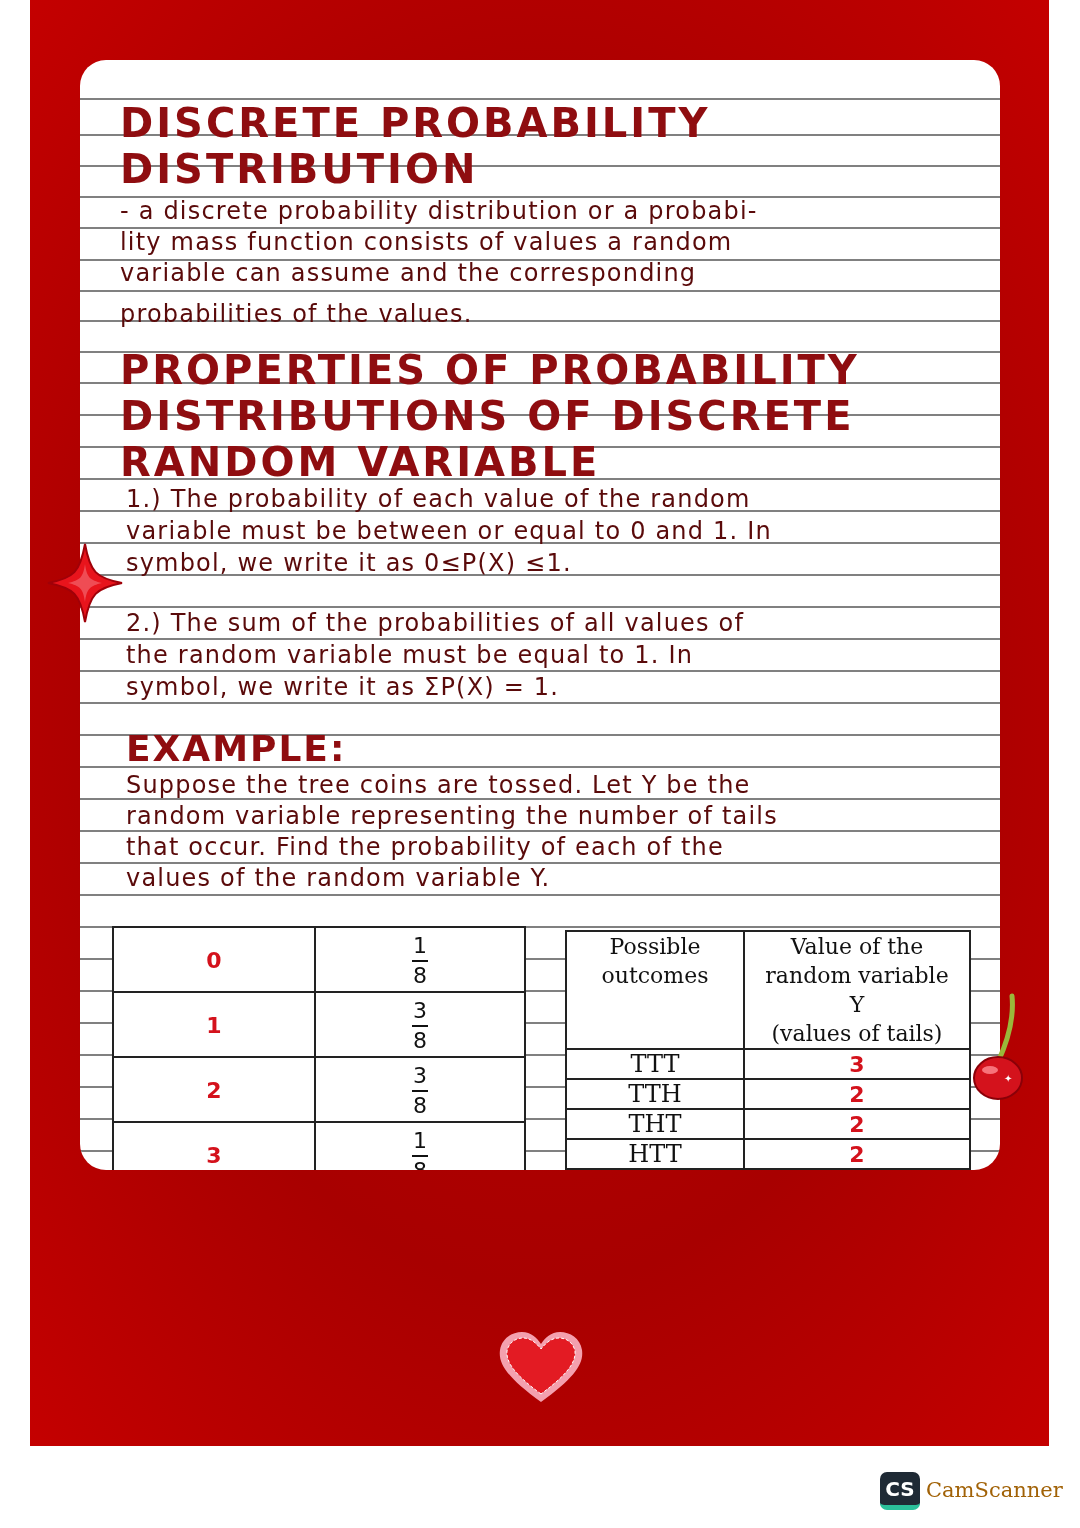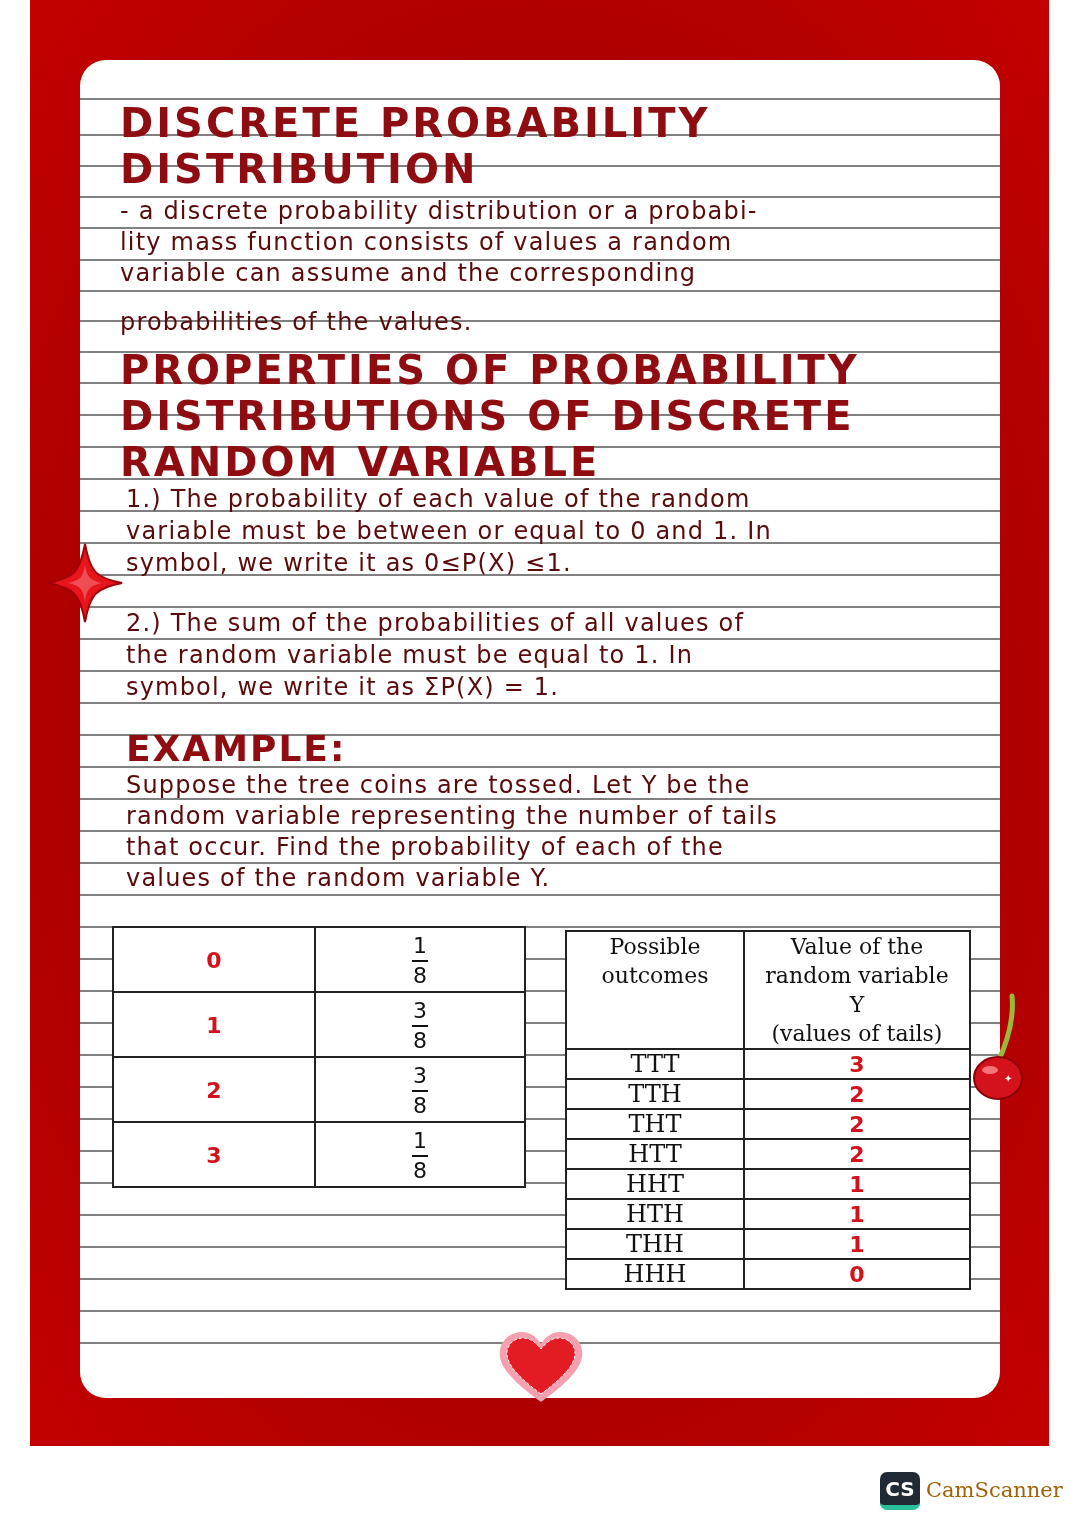--- a/index.html
+++ b/index.html
@@ -5,21 +5,21 @@
     html, body { margin: 0; padding: 0; }
     body {
       width: 1080px; height: 1528px; background: #ffffff; position: relative; overflow: hidden;
       font-family: "DejaVu Sans", sans-serif;
     }
     .frame {
       position: absolute; left: 30px; top: 0; width: 1019px; height: 1446px;
       background: radial-gradient(ellipse at 50% 50%, #b80000 0%, #a80000 55%, #c40000 100%);
     }
     .paper {
-      position: absolute; left: 80px; top: 60px; width: 920px; height: 1338px;
+      position: absolute; left: 80px; top: 60px; width: 920px; height: 1110px;
       background: #ffffff; border-radius: 26px; overflow: hidden;
     }
     .rule { position: absolute; left: 0; width: 100%; height: 2px; background: #6a6a6a; opacity: 0.85; }
     .text { position: absolute; left: 40px; color: #7a0a0a; white-space: nowrap; }
     .h1 {
       font-family: "DejaVu Sans", sans-serif; font-weight: bold; color: #8f0d10;
       font-size: 40px; letter-spacing: 3px; line-height: 46px;
     }
     .body-line {
       font-family: "DejaVu Sans", sans-serif; font-size: 24px; letter-spacing: 1.2px;
@@ -94,21 +94,21 @@
   <div class="rule" style="top:1218px"></div>
   <div class="rule" style="top:1250px"></div>
   <div class="rule" style="top:1282px"></div>
 
   <div class="text h1" style="top:40px">DISCRETE PROBABILITY</div>
   <div class="text h1" style="top:86px">DISTRIBUTION</div>
 
   <div class="text body-line" style="top:136px">- a discrete probability distribution or a probabi-</div>
   <div class="text body-line" style="top:167px">lity mass function consists of values a random</div>
   <div class="text body-line" style="top:198px">variable can assume and the corresponding</div>
-  <div class="text body-line" style="top:247px">probabilities of the values.</div>
+  <div class="text body-line" style="top:239px">probabilities of the values.</div>
 
   <div class="text h1" style="top:287px">PROPERTIES OF PROBABILITY</div>
   <div class="text h1" style="top:333px">DISTRIBUTIONS OF DISCRETE</div>
   <div class="text h1" style="top:379px">RANDOM VARIABLE</div>
 
   <div class="text body-line" style="top:424px; left:46px">1.) The probability of each value of the random</div>
   <div class="text body-line" style="top:456px; left:46px">variable must be between or equal to 0 and 1. In</div>
   <div class="text body-line" style="top:488px; left:46px">symbol, we write it as 0≤P(X) ≤1.</div>
 
   <div class="text body-line" style="top:548px; left:46px">2.) The sum of the probabilities of all values of</div>

